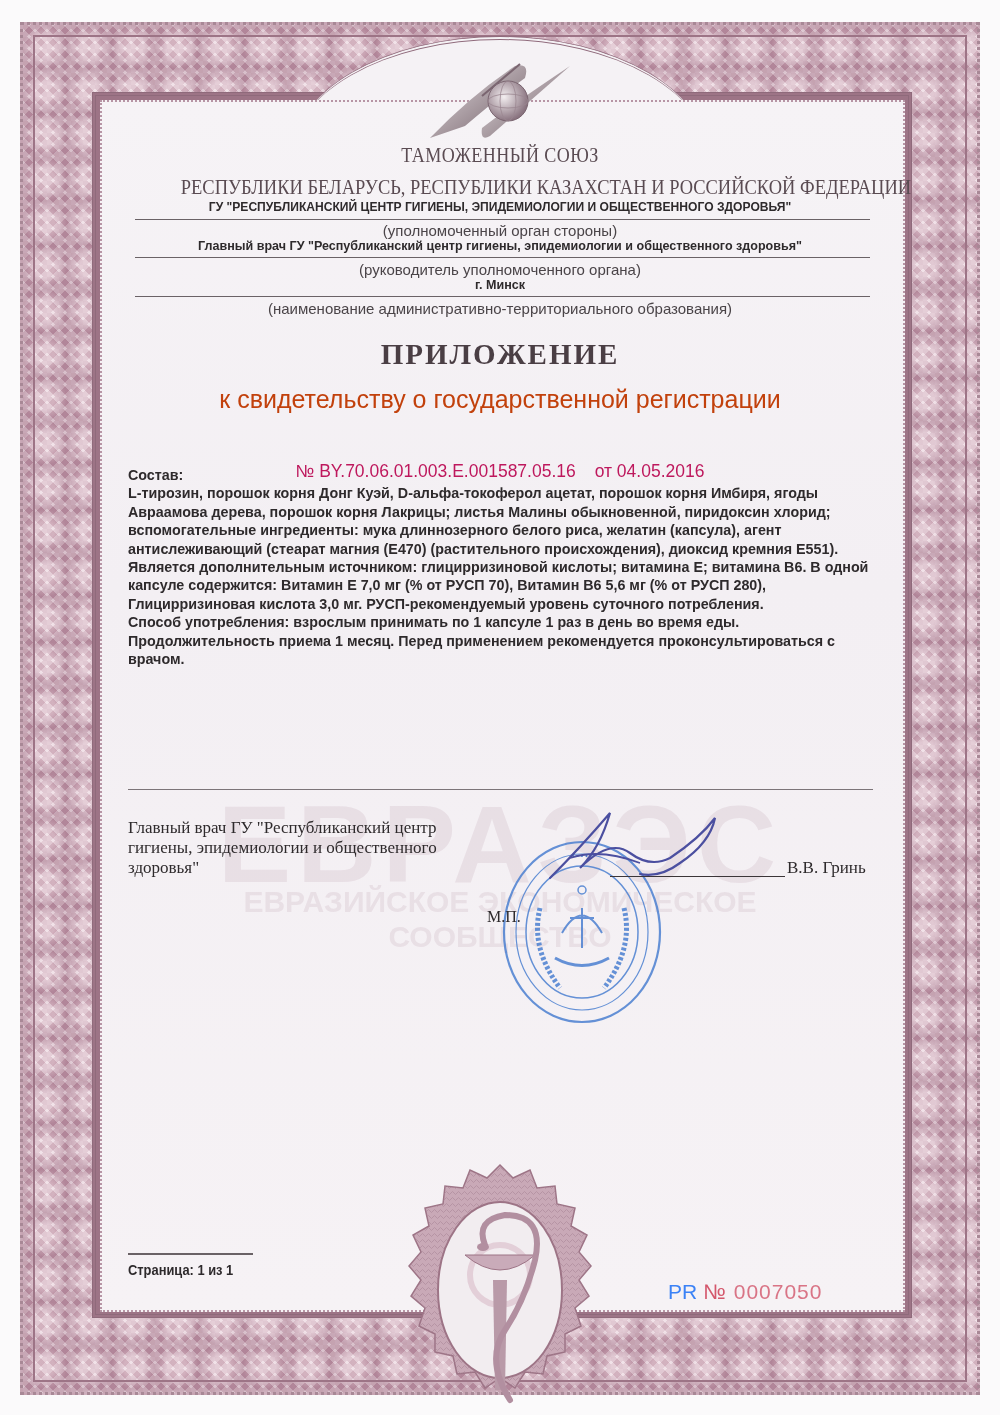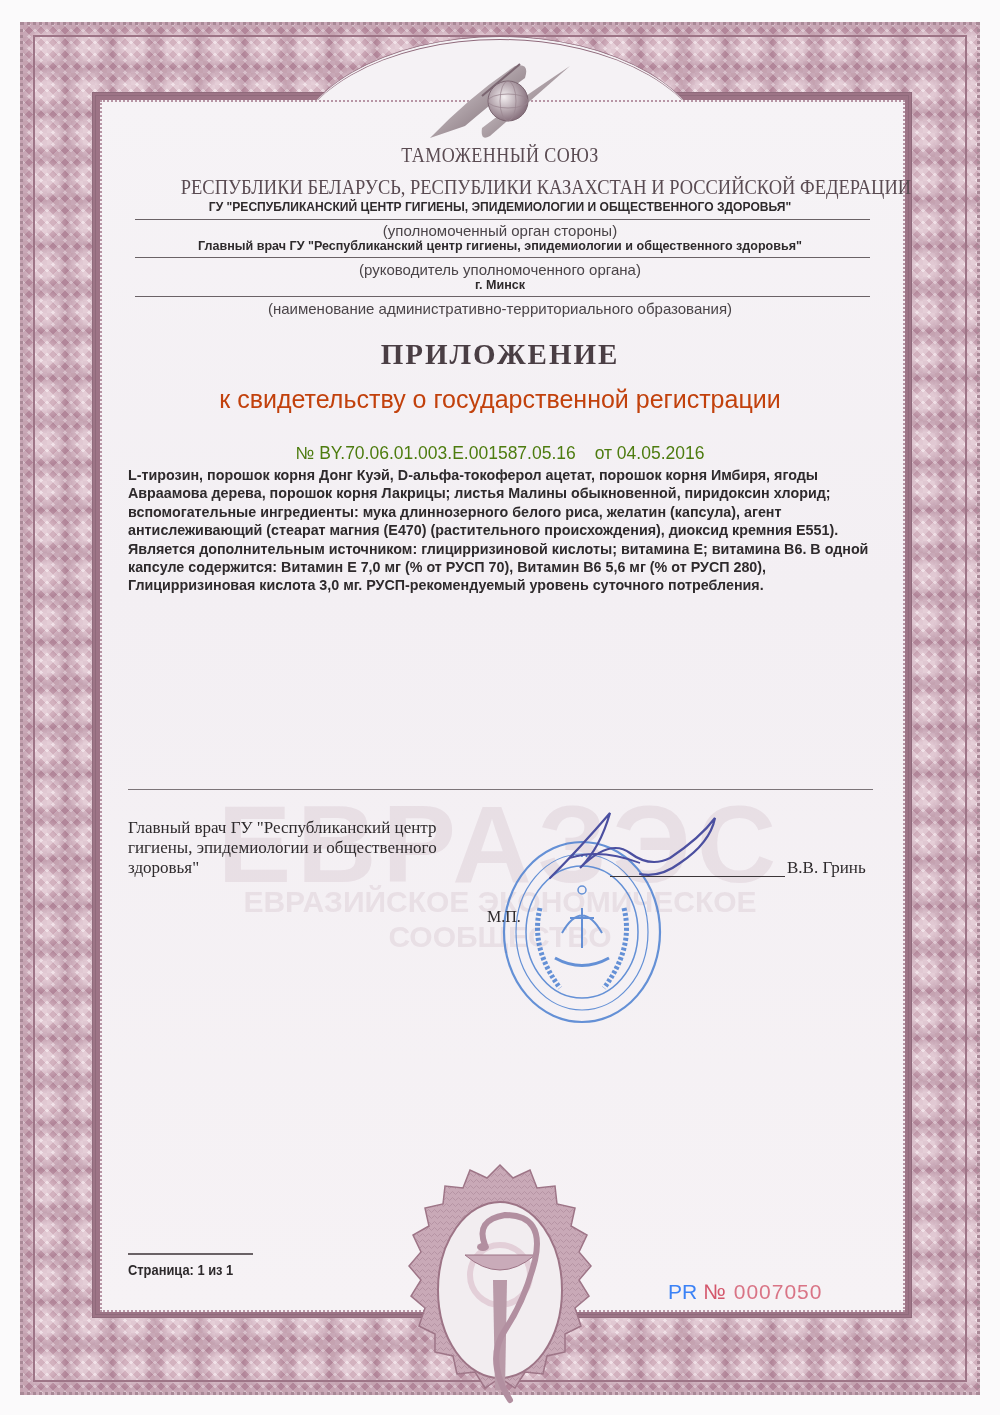--- a/index.html
+++ b/index.html
@@ -43,21 +43,21 @@
   .center { text-align: center; left: 120px; width: 760px; }
   .serif { font-family: "Liberation Serif", serif; }
   .t-union { top: 143px; font-size: 21px; color: #5a4b52; letter-spacing: 0.5px; transform: scaleX(0.86); }
   .t-reps { top: 174px; font-size: 22px; color: #5a4b52; transform: scaleX(0.84); white-space: nowrap; }
   .t-org { top: 199px; font-size: 13px; font-weight: bold; color: #2e2a2c; transform: scaleX(0.93); white-space: nowrap; }
   .rule { position: absolute; left: 135px; width: 735px; height: 1px; background: #6a6266; }
   .cap { font-size: 15px; color: #4a4448; }
   .t-head { font-size: 13.5px; font-weight: bold; transform: scaleX(0.93); white-space: nowrap; }
   .t-title { top: 338px; font-size: 29px; font-weight: bold; color: #4a3e44; letter-spacing: 2px; }
   .t-sub { top: 385px; font-size: 25px; color: #c2410c; }
-  .t-num { top: 443px; font-size: 17.5px; color: #4d7c0f; text-align: center; }
+  .t-num { top: 461px; font-size: 17.5px; color: #be185d; text-align: center; }
   .body-text {
     position: absolute; left: 128px; top: 466px; width: 745px;
     font-size: 14.3px; font-weight: bold; line-height: 18.4px; color: #2e2a2c;
   }
   .body-text p { margin: 0; }
   .rule-body { position: absolute; left: 128px; top: 789px; width: 745px; height: 1px; background: #7c7478; }
   .watermark { position: absolute; color: rgba(160,120,140,0.14); font-weight: bold; text-align: center; }
   .wm-big { left: 180px; top: 780px; width: 640px; font-size: 110px; letter-spacing: 6px; }
   .wm-l2 { left: 180px; top: 885px; width: 640px; font-size: 30px; }
   .wm-l3 { left: 180px; top: 920px; width: 640px; font-size: 30px; }
@@ -123,22 +123,24 @@
 <div class="abs center t-num">
   <span>№ BY.70.06.01.003.E.001587.05.16</span>
   <span style="margin-left:14px">от 04.05.2016</span>
 </div>
 
 <div class="watermark wm-big">ЕВРАЗЭС</div>
 <div class="watermark wm-l2">ЕВРАЗИЙСКОЕ ЭКОНОМИЧЕСКОЕ</div>
 <div class="watermark wm-l3">СООБЩЕСТВО</div>
 
 <div class="body-text">
+  <p>Состав:</p>
   <p>L-тирозин, порошок корня Донг Куэй, D-альфа-токоферол ацетат, порошок корня Имбиря, ягоды Авраамова дерева, порошок корня Лакрицы; листья Малины обыкновенной, пиридоксин хлорид; вспомогательные ингредиенты: мука длиннозерного белого риса, желатин (капсула), агент антислеживающий (стеарат магния (Е470) (растительного происхождения), диоксид кремния Е551).</p>
   <p>Является дополнительным источником: глицирризиновой кислоты; витамина Е; витамина В6. В одной капсуле содержится: Витамин Е 7,0 мг (% от РУСП 70), Витамин В6 5,6 мг (% от РУСП 280), Глицирризиновая кислота 3,0 мг. РУСП-рекомендуемый уровень суточного потребления.</p>
+  <p>Способ употребления: взрослым принимать по 1 капсуле 1 раз в день во время еды. Продолжительность приема 1 месяц. Перед применением рекомендуется проконсультироваться с врачом.</p>
 </div>
 <div class="rule-body"></div>
 
 <div class="sign-block">Главный врач ГУ "Республиканский центр гигиены, эпидемиологии и общественного здоровья"</div>
 
 <svg class="stamp" viewBox="0 0 165 188">
   <g fill="none" stroke="#4a7fd0" stroke-opacity="0.85">
     <ellipse cx="82" cy="94" rx="78" ry="90" stroke-width="2.2"></ellipse>
     <ellipse cx="82" cy="94" rx="66" ry="78" stroke-width="1.2"></ellipse>
     <ellipse cx="82" cy="94" rx="56" ry="66" stroke-width="1.5"></ellipse>

